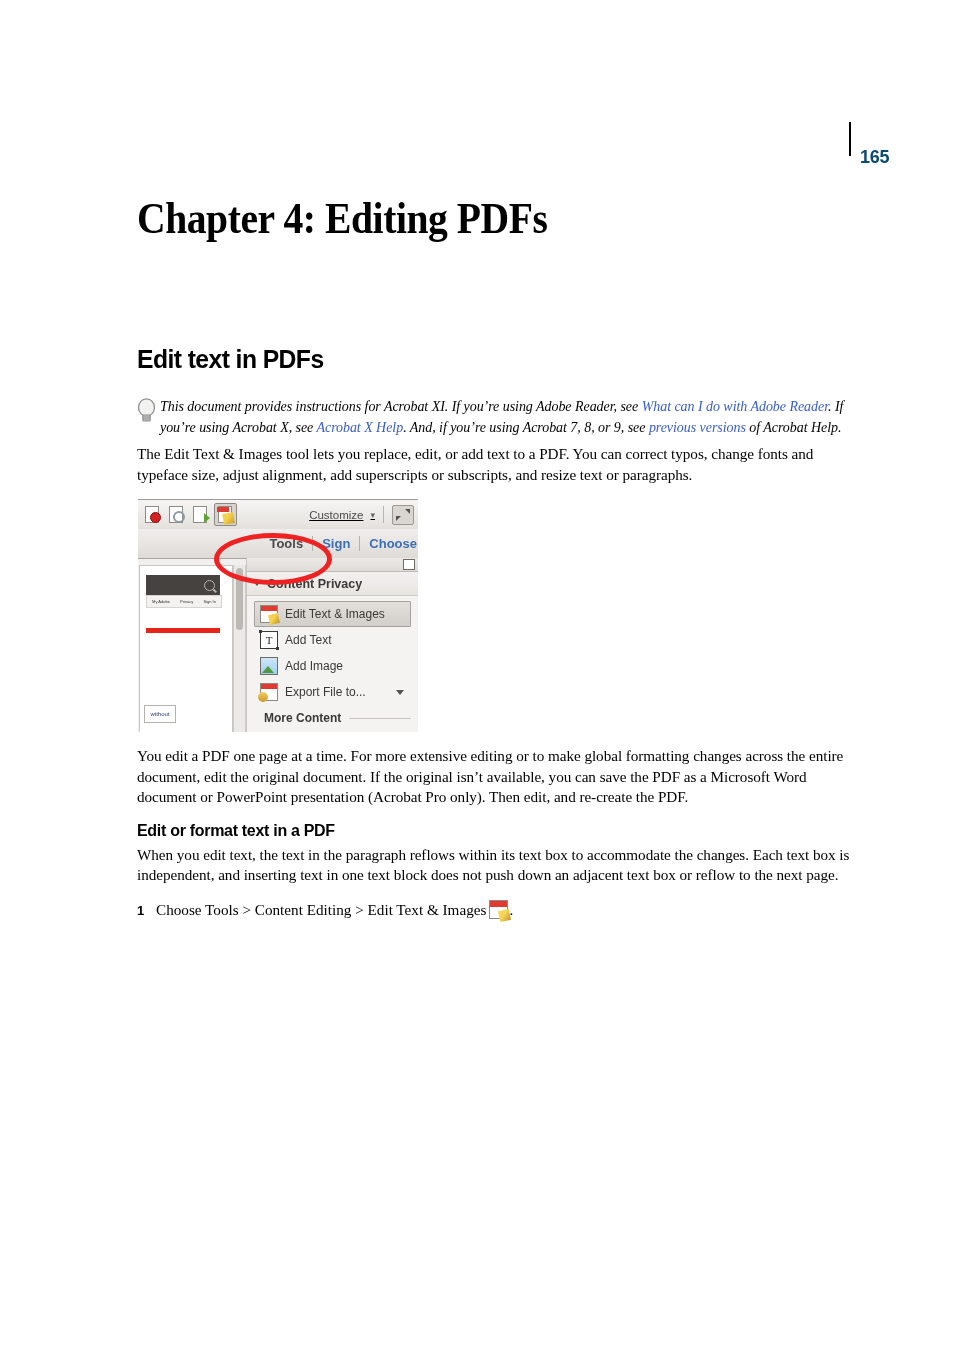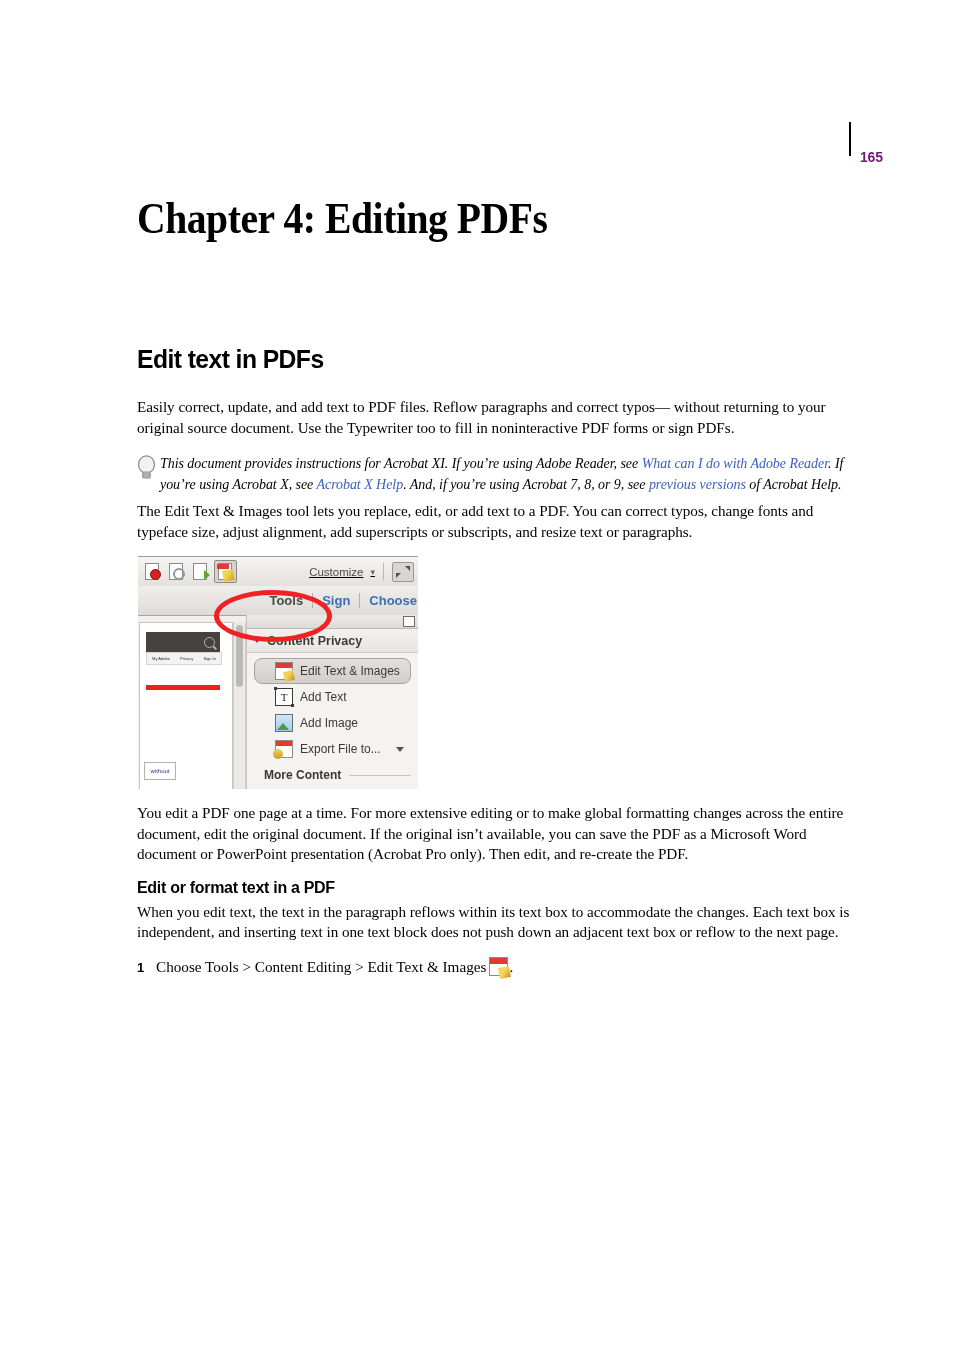--- a/index.html
+++ b/index.html
@@ -33,23 +33,23 @@
   }
   .page-num-rule {
     width: 2px;
     height: 34px;
     background: #000;
     margin-right: 9px;
   }
   .page-num {
     font-family: "Liberation Sans", sans-serif;
     font-weight: bold;
-    font-size: 14px;
+    font-size: 18px;
     letter-spacing: -0.2px;
-    color: #701a75;
+    color: #0c4a6e;
     margin-top: 36px;
   }
 
   
   .chapter-title {
     position: absolute;
     top: 192px;
     left: 137px;
     font-family: "Liberation Serif", serif;
     font-weight: bold;
@@ -393,23 +393,23 @@
   .panel-list {
     padding: 5px 7px 0 7px;
   }
   .panel-item {
     display: flex;
     align-items: center;
     height: 24px;
     font-family: "Liberation Sans", sans-serif;
     font-size: 12px;
     color: #3b3936;
-    padding-left: 20px;
+    padding-left: 5px;
     border: 1px solid transparent;
-    border-radius: 8px;
+    border-radius: 1px;
     position: relative;
   }
   .panel-item.selected {
     background: linear-gradient(#e3e0dc, #d2cfcb);
     border: 1px solid #a5a29e;
   }
   .panel-item .pi-ico {
     width: 16px; height: 16px;
     margin-right: 7px;
     position: relative;
@@ -578,21 +578,20 @@
     <div class="page-num-rule"></div>
     <div class="page-num">165</div>
   </div>
 
   <div class="chapter-title">Chapter 4: Editing PDFs</div>
 
   <div class="content">
 
     <h1 class="sec-title">Edit text in PDFs</h1>
 
-    <p class="body">Easily correct, update, and add text to PDF files. Reflow paragraphs and correct typos— without returning to your original source document. Use the Typewriter too to fill in noninteractive PDF forms or sign PDFs.</p>
 
     <div class="tip">
       <span class="bulb">
         <svg width="19" height="26" viewBox="0 0 19 26" aria-hidden="true">
           <ellipse cx="9.5" cy="9.5" rx="8" ry="8.6" fill="#f2f2f0" stroke="#8d8d8b" stroke-width="1.3"></ellipse>
           <rect x="5.8" y="17" width="7.4" height="6" rx="1" fill="#c9c9c7" stroke="#8d8d8b" stroke-width="1.1"></rect>
           <line x1="6" y1="19" x2="13" y2="19" stroke="#8d8d8b" stroke-width="0.9"></line>
           <line x1="6" y1="21" x2="13" y2="21" stroke="#8d8d8b" stroke-width="0.9"></line>
         </svg>
       </span>

